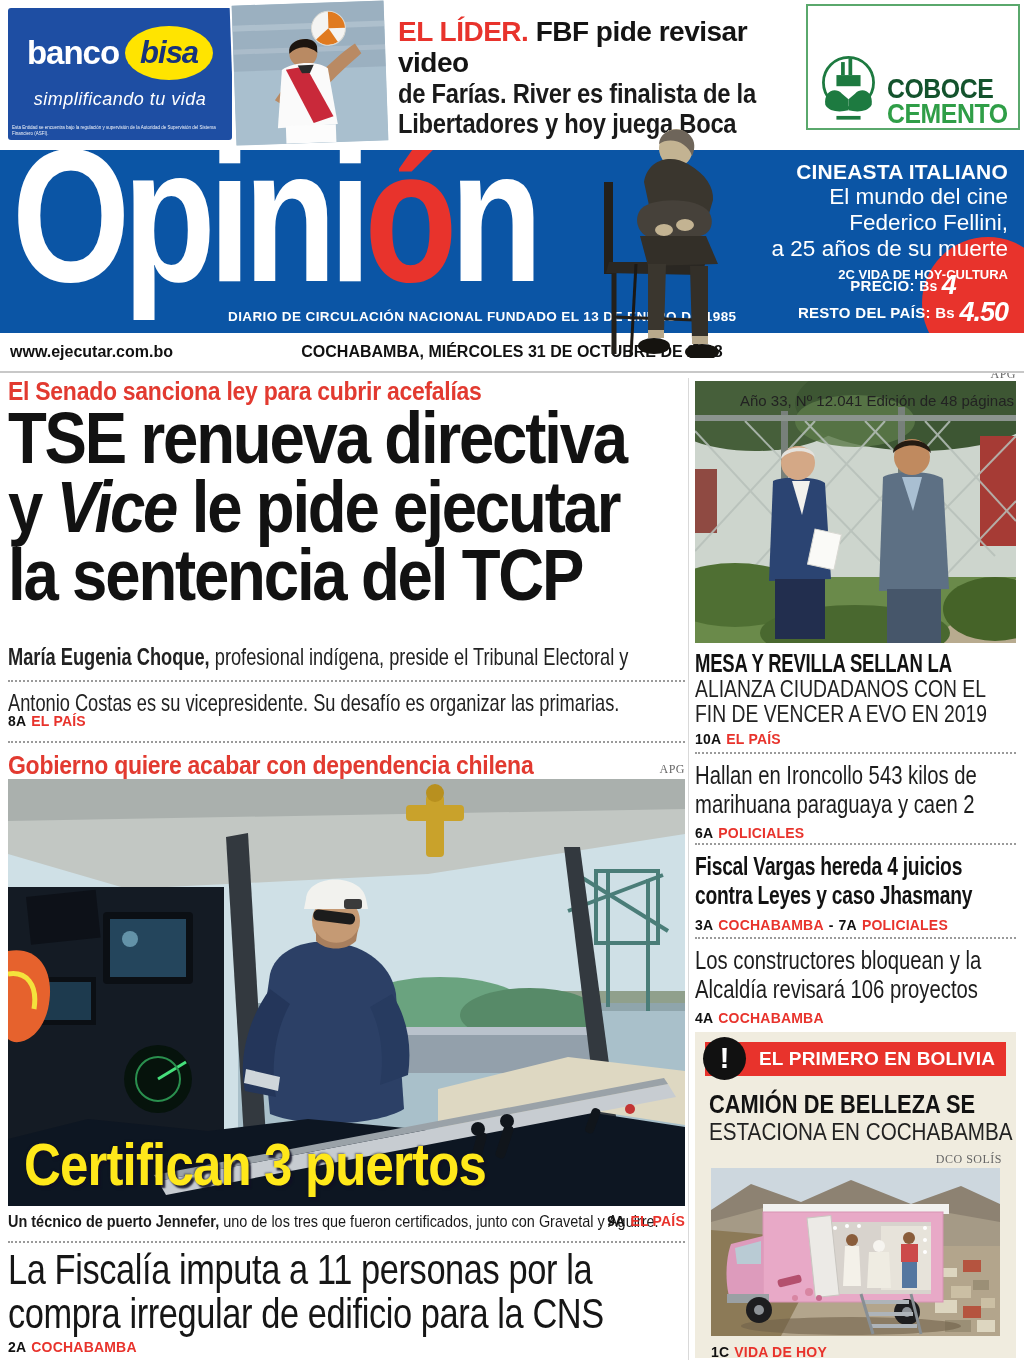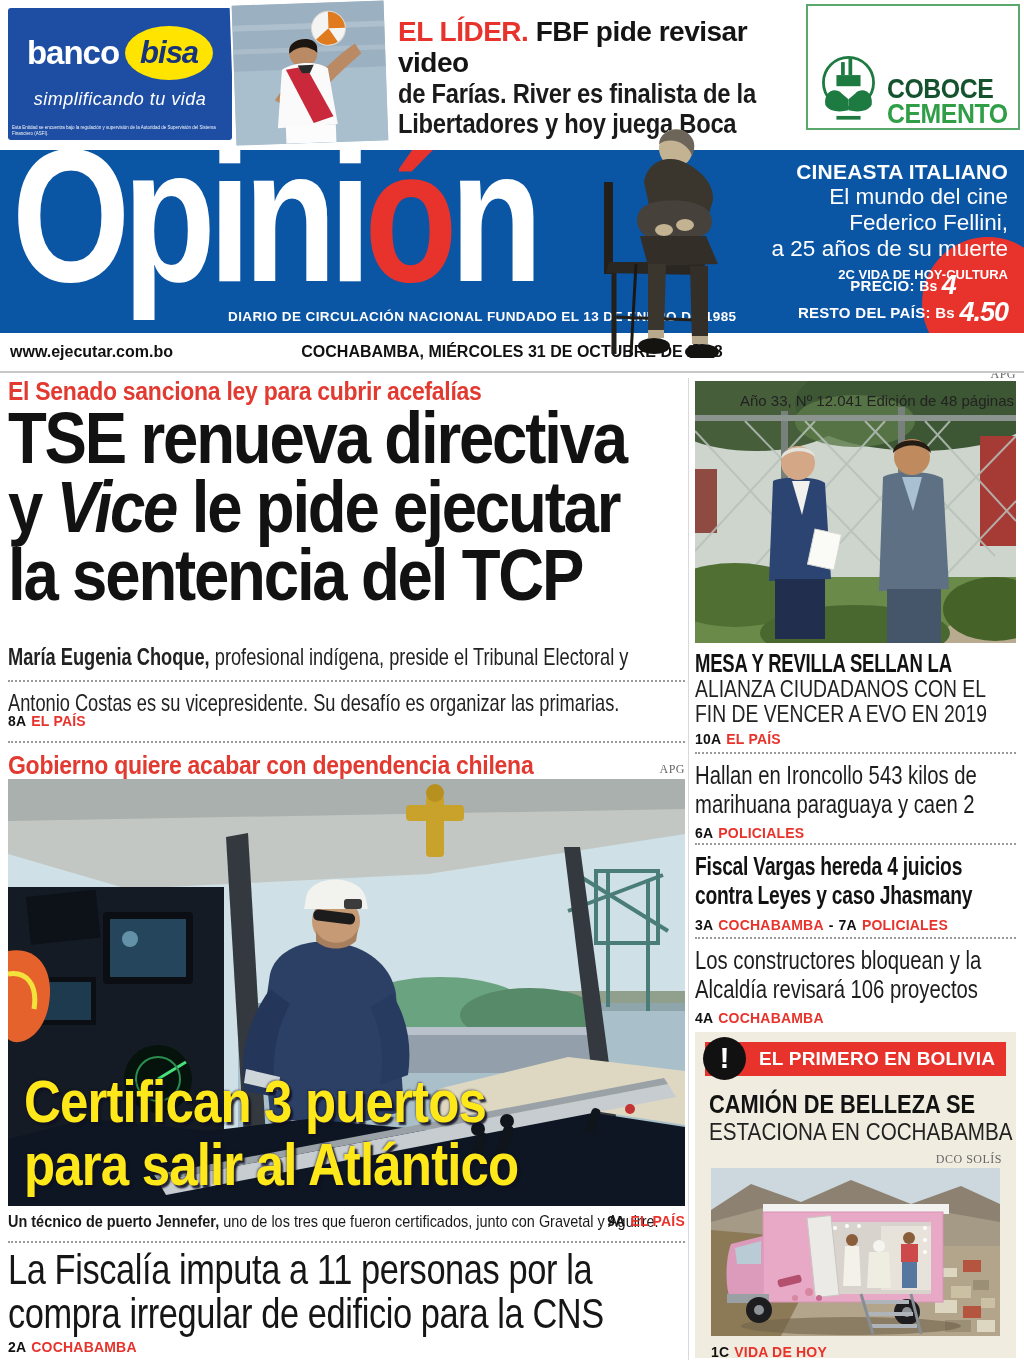--- a/index.html
+++ b/index.html
@@ -310,21 +310,20 @@
         <rect x="470" y="352" width="10" height="34" rx="4" transform="rotate(15 470 352)"></rect>
         <rect x="497" y="345" width="10" height="34" rx="4" transform="rotate(18 497 345)"></rect>
         <circle cx="470" cy="350" r="7"></circle>
           <circle cx="499" cy="342" r="7"></circle>
         <rect x="585" y="328" width="9" height="26" rx="4" transform="rotate(20 585 328)"></rect>
       </g>
       <circle cx="622" cy="330" r="5" fill="#c23434"></circle>
     </svg>
     <div class="overlay">
       <div><span class="cond">Certifican 3 puertos</span></div>
-      <div><span class="cond">para salir al Atlántico</span></div>
     </div>
   </div>
 
   <div class="caption-row">
     <span class="cond"><b>Un técnico de puerto Jennefer,</b><span> uno de los tres que fueron certificados, junto con Gravetal y Aguirre.</span></span>
     <span class="pageline caption-chip"><span class="pnum">9A</span><span class="psec">EL PAÍS</span></span>
   </div>
   <div class="dot" style="left:8px; top:1241px; width:677px;"></div>
 
   <div class="headline2">

